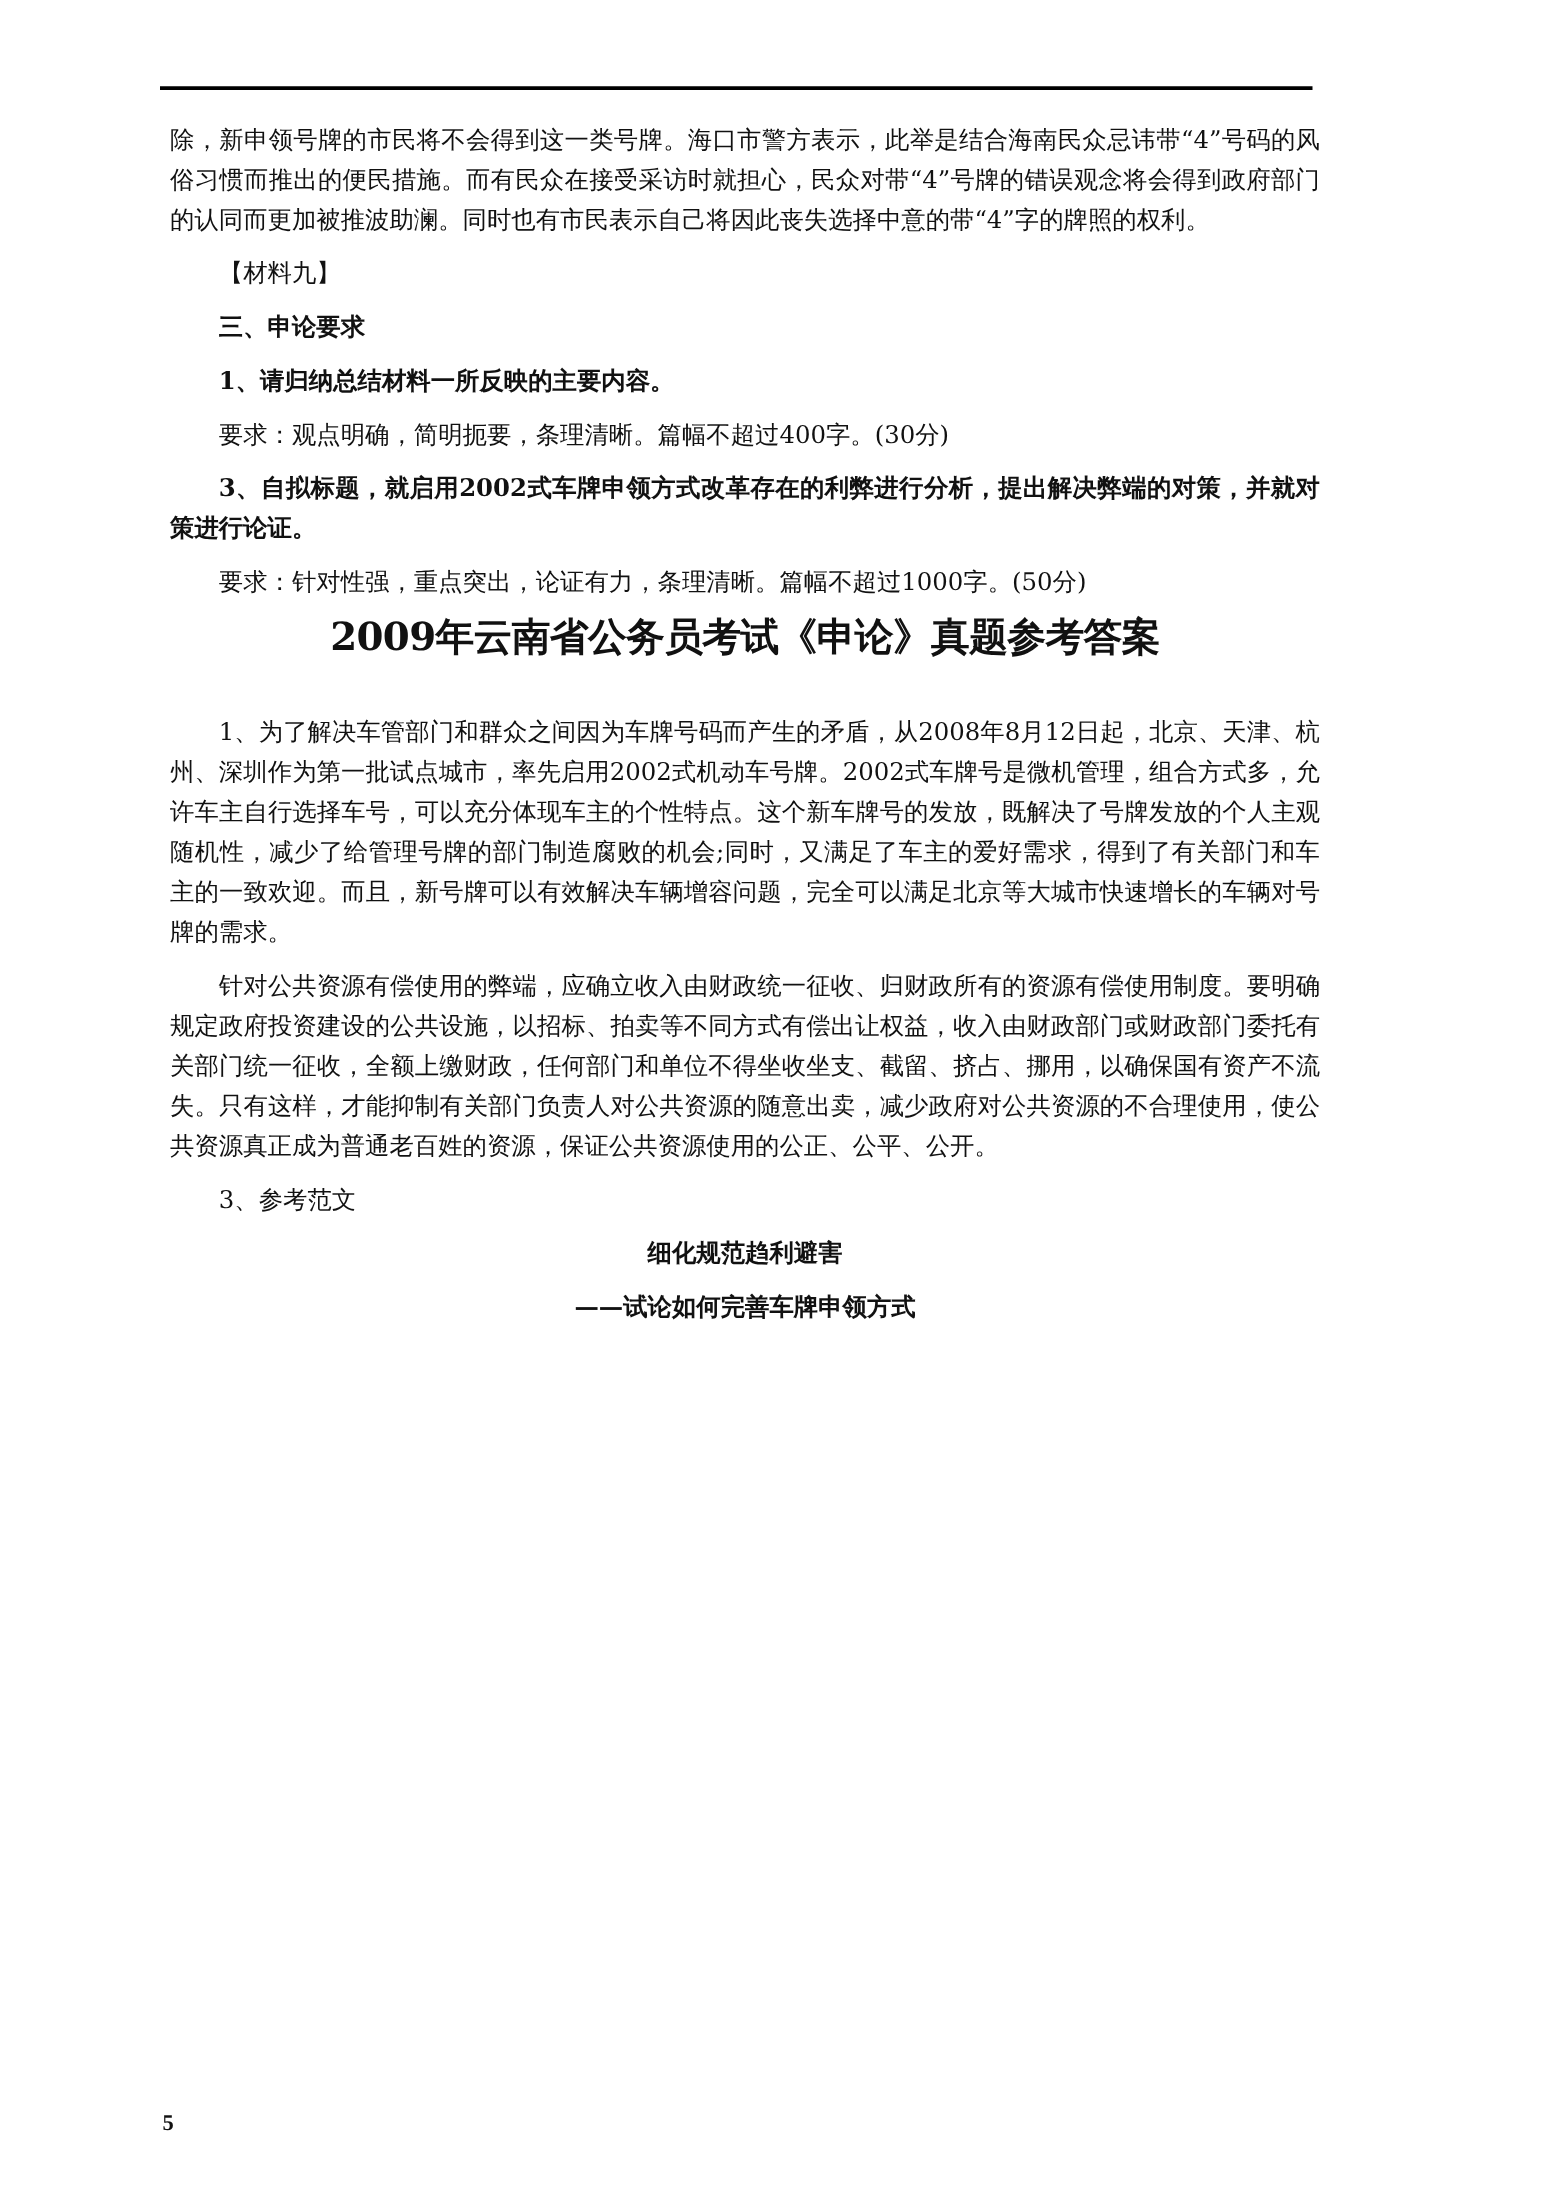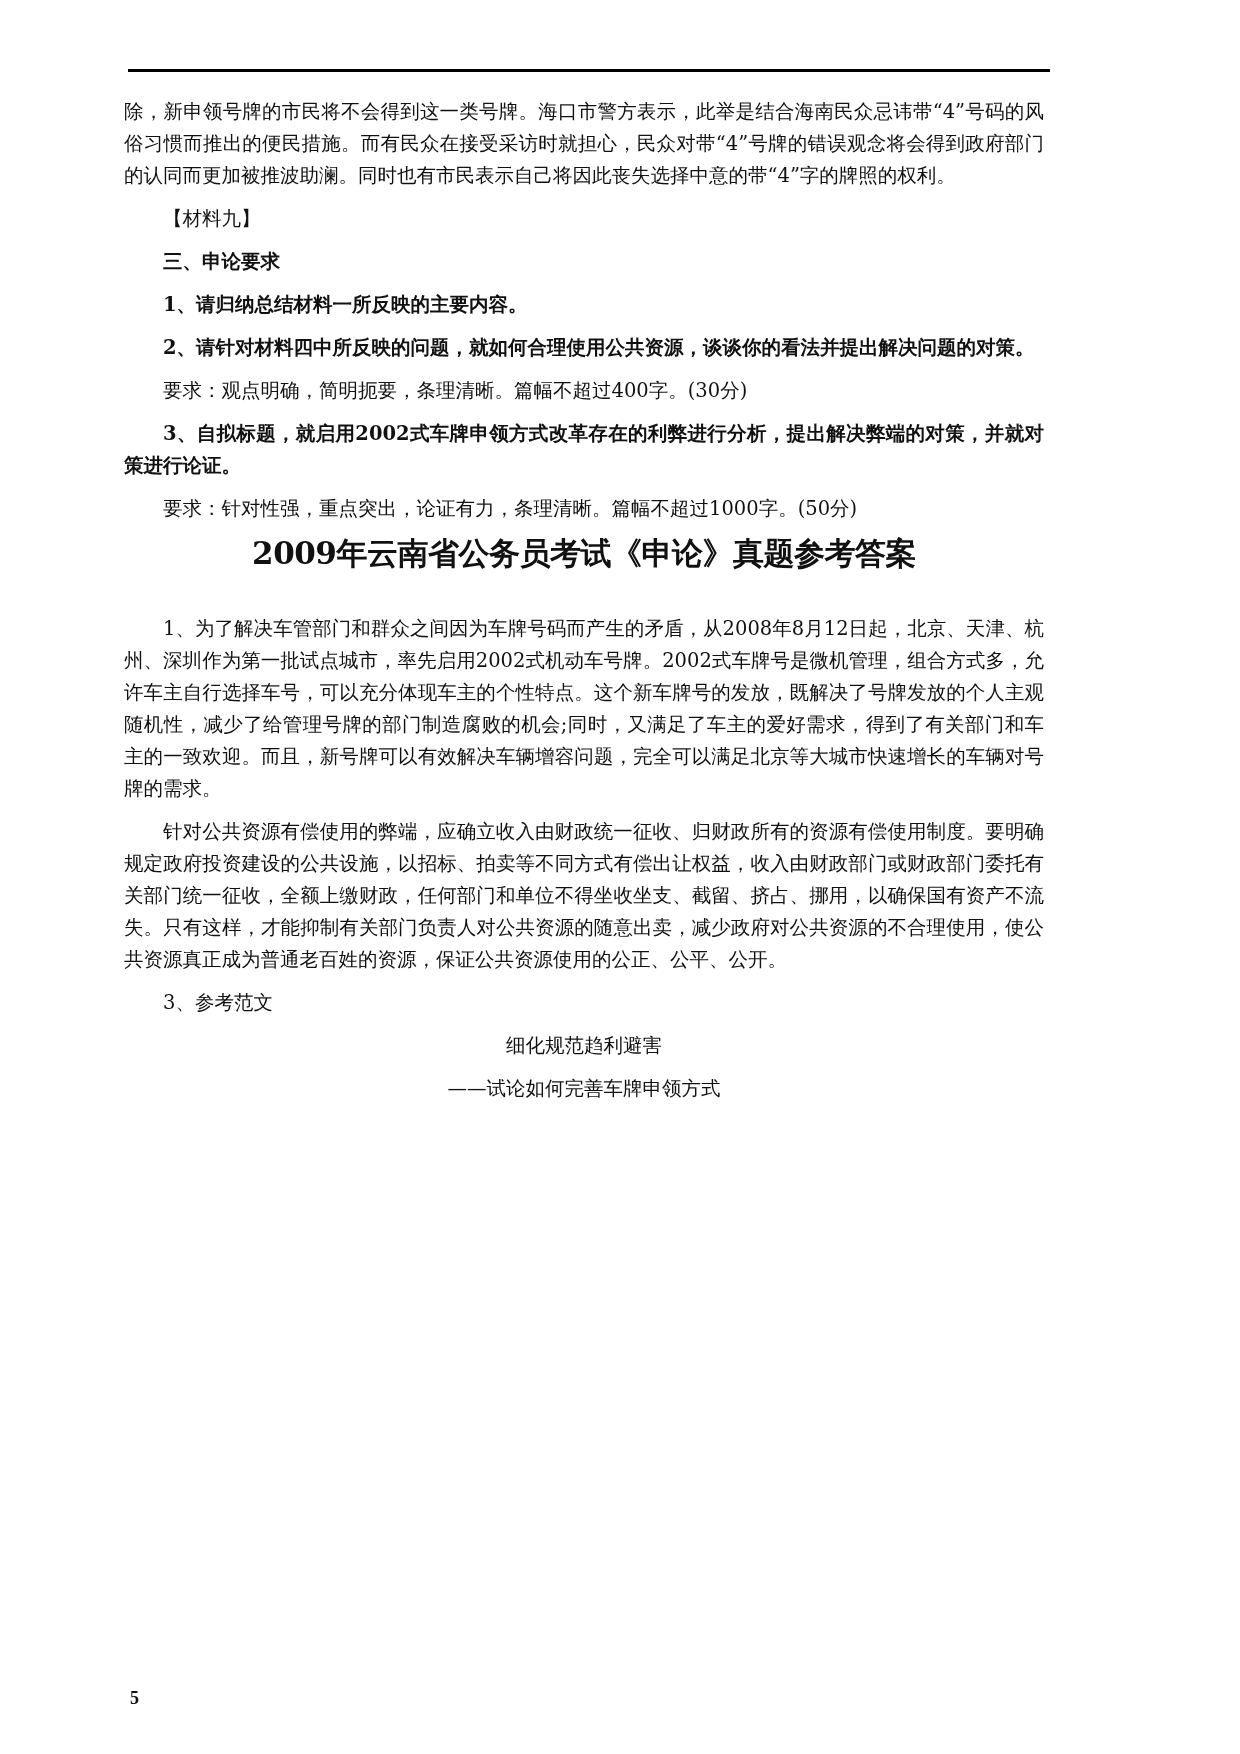--- a/index.html
+++ b/index.html
@@ -1,42 +1,41 @@
 <!DOCTYPE html>
 <html><head>
 <meta charset="utf-8">
 <style>
   html, body { margin: 0; padding: 0; background: #ffffff; }
   body { width: 1240px; height: 1754px; position: relative; overflow: hidden;
          font-family: "DejaVu Serif", "Liberation Serif", serif; color: #111; }
   .rule { position: absolute; left: 128px; top: 69px; width: 922px; height: 3px; background: #000; }
-  .page { position: absolute; left: 124px; top: 96px; width: 920px; font-size: 19.5px; line-height: 32px; }
+  .page { position: absolute; left: 136px; top: 96px; width: 920px; font-size: 19.5px; line-height: 32px; }
   p { margin: 0; text-align: justify; }
   .ind { text-indent: 2em; }
   .gap { margin-top: 11px; }
   .b { font-weight: bold; }
   .title { text-align: center; font-size: 31px; font-weight: bold; margin-top: 12px; margin-bottom: 44px; letter-spacing: -0.5px; }
-  .sub { text-align: center; font-weight: normal; font-size: 19.5px; }
+  .sub { text-align: center; font-weight: bold; font-size: 19.5px; }
   .pnum { position: absolute; left: 130px; top: 1688px; font-size: 18px; font-weight: bold; font-family: "Liberation Serif", serif; }
 </style>
 </head>
 <body>
 
 <div class="rule"></div>
 
 <div class="page">
   <p>除，新申领号牌的市民将不会得到这一类号牌。海口市警方表示，此举是结合海南民众忌讳带“4”号码的风俗习惯而推出的便民措施。而有民众在接受采访时就担心，民众对带“4”号牌的错误观念将会得到政府部门的认同而更加被推波助澜。同时也有市民表示自己将因此丧失选择中意的带“4”字的牌照的权利。</p>
 
   <p class="ind gap">【材料九】</p>
 
   <p class="ind gap b">三、申论要求</p>
 
   <p class="ind gap b">1、请归纳总结材料一所反映的主要内容。</p>
 
-  <p class="ind gap b">2、请针对材料四中所反映的问题，就如何合理使用公共资源，谈谈你的看法并提出解决问题的对策。</p>
   <p class="ind gap">要求：观点明确，简明扼要，条理清晰。篇幅不超过400字。(30分)</p>
 
   <p class="ind gap b">3、自拟标题，就启用2002式车牌申领方式改革存在的利弊进行分析，提出解决弊端的对策，并就对策进行论证。</p>
   <p class="ind gap">要求：针对性强，重点突出，论证有力，条理清晰。篇幅不超过1000字。(50分)</p>
 
   <p class="title">2009年云南省公务员考试《申论》真题参考答案</p>
 
   <p class="ind">1、为了解决车管部门和群众之间因为车牌号码而产生的矛盾，从2008年8月12日起，北京、天津、杭州、深圳作为第一批试点城市，率先启用2002式机动车号牌。2002式车牌号是微机管理，组合方式多，允许车主自行选择车号，可以充分体现车主的个性特点。这个新车牌号的发放，既解决了号牌发放的个人主观随机性，减少了给管理号牌的部门制造腐败的机会;同时，又满足了车主的爱好需求，得到了有关部门和车主的一致欢迎。而且，新号牌可以有效解决车辆增容问题，完全可以满足北京等大城市快速增长的车辆对号牌的需求。</p>
   <p class="ind gap">针对公共资源有偿使用的弊端，应确立收入由财政统一征收、归财政所有的资源有偿使用制度。要明确规定政府投资建设的公共设施，以招标、拍卖等不同方式有偿出让权益，收入由财政部门或财政部门委托有关部门统一征收，全额上缴财政，任何部门和单位不得坐收坐支、截留、挤占、挪用，以确保国有资产不流失。只有这样，才能抑制有关部门负责人对公共资源的随意出卖，减少政府对公共资源的不合理使用，使公共资源真正成为普通老百姓的资源，保证公共资源使用的公正、公平、公开。</p>
   <p class="ind gap">3、参考范文</p>

